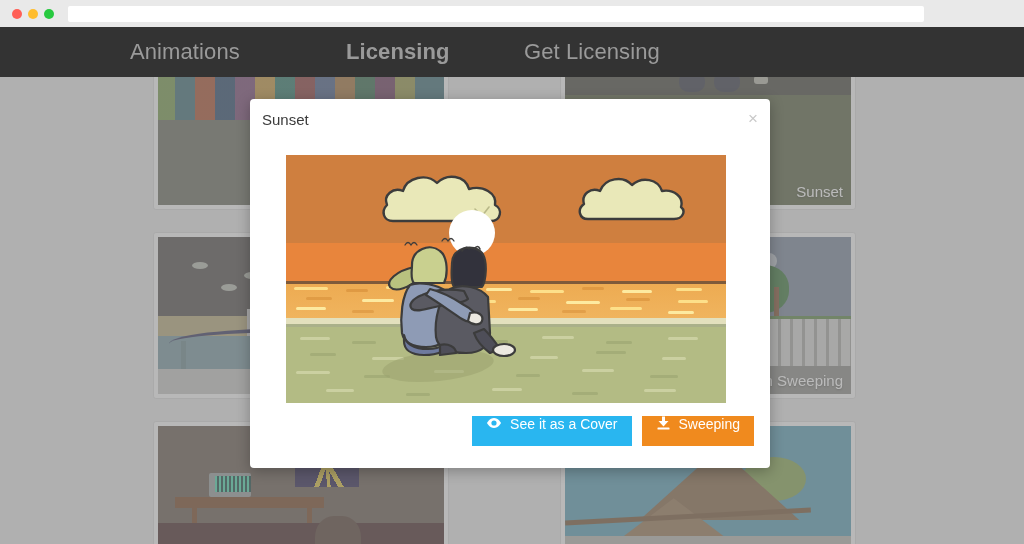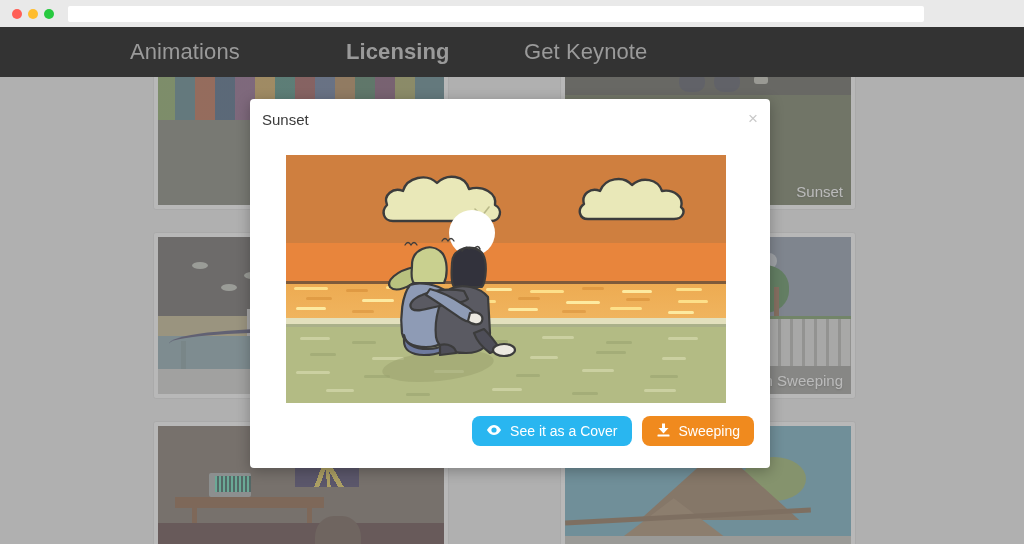--- a/index.html
+++ b/index.html
@@ -175,23 +175,23 @@
     position:absolute; left:36px; top:56px;
     width:440px; height:248px;
     overflow:hidden; background:#d2803f;
   }
 
   .modal-foot {
     position:absolute; left:0; right:0; bottom:0; height:62px;
   }
   .btns { position:absolute; right:16px; top:10px; display:flex; gap:10px; }
   .btn {
-    display:flex; align-items:center; gap:8px;
+    display:flex; align-items:flex-start; gap:8px;
     height:30px; padding:0 14px;
-    border:none; border-radius:8px;
+    border:none; border-radius:0;
     color:#ffffff; font-size:14px; cursor:pointer;
     font-family:"Liberation Sans", sans-serif;
     white-space:nowrap;
   }
   .btn-cover    { background:#29b6f0; }
   .btn-download { background:#f08a1e; }
   .btn svg { flex:0 0 auto; }
 
   
   .ill-sky-top  { position:absolute; left:0; top:0; width:440px; height:88px; background:#cf7f3f; }
@@ -234,21 +234,21 @@
       <span class="light yellow"></span>
       <span class="light green"></span>
     </div>
     <div class="urlbar" title=""></div>
   </div>
 
   <div class="navbar">
     <div class="nav-items">
       <span class="nav-item nav-i0">Animations</span>
       <span class="nav-item nav-i2">Licensing</span>
-      <span class="nav-item nav-i3">Get Keynote</span>
+      <span class="nav-item nav-i3">Get Licensing</span>
     </div>
   </div>
 
   <div class="gallery">
     <div class="grid">
 
       <div class="card">
         <div class="card-thumb t-crowd">
           <div class="row"></div>
             <div class="floor"></div>

